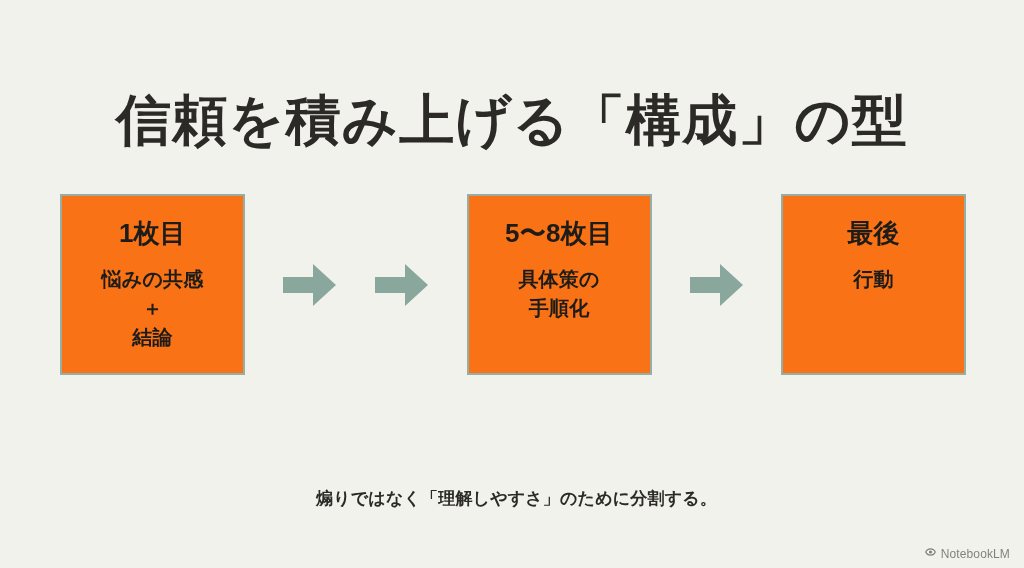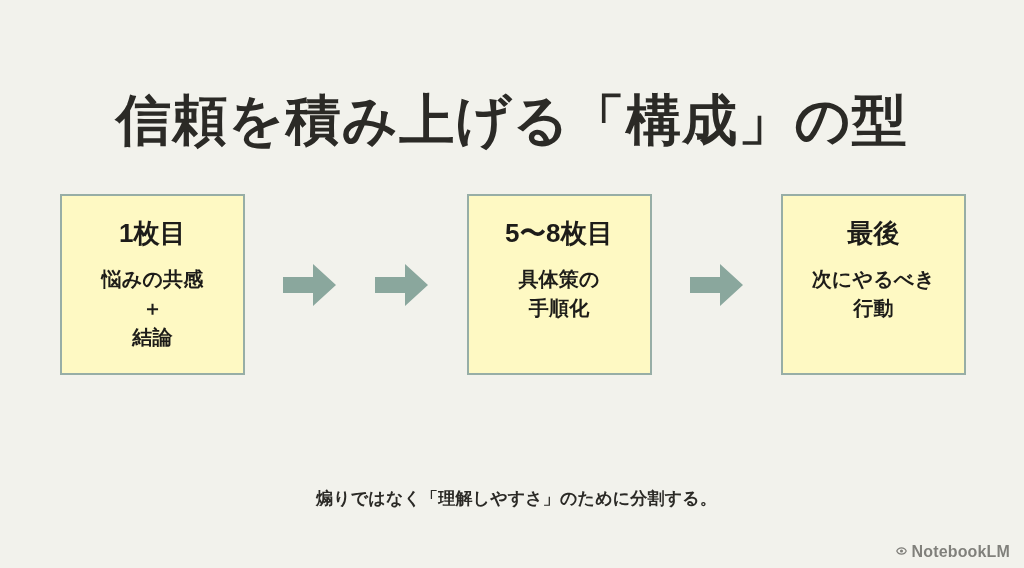--- a/index.html
+++ b/index.html
@@ -49,21 +49,21 @@
     flex-direction: row;
     align-items: center;
     justify-content: space-between;
   }
 
   .flow-step {
     width: 185px;
     height: 181px;
     box-sizing: border-box;
     border: 2px solid #97aea6;
-    background: #fef9c3;
+    background: #f97316;
     display: flex;
     flex-direction: column;
     align-items: center;
     justify-content: flex-start;
     padding-top: 22px;
     flex: 0 0 auto;
   }
 
   .step-heading {
     font-size: 26px;
@@ -125,22 +125,22 @@
     align-items: center;
     gap: 4px;
     opacity: 0.62;
   }
   .watermark-icon {
     width: 13px;
     height: 13px;
     display: block;
   }
   .watermark-label {
-    font-size: 16px;
-    font-weight: 700;
+    font-size: 12px;
+    font-weight: 400;
     color: #3c3b37;
     letter-spacing: 0.01em;
     line-height: 1;
   }
 </style>
 </head>
 <body>
 
 <div class="slide">
 
@@ -186,21 +186,20 @@
       <span>
         <svg width="53" height="42" viewBox="0 0 53 42" aria-hidden="true">
           <polygon points="0,13 30,13 30,0 53,21 30,42 30,29 0,29" fill="#8aa79d"></polygon>
         </svg>
       </span>
     </div>
 
     <div class="flow-step">
       <div class="step-heading">最後</div>
       <div class="step-body">
-        <span class="line">次にやるべき</span>
         <span class="line">行動</span>
       </div>
     </div>
 
   </div>
 
   <div class="caption">煽りではなく「理解しやすさ」のために分割する。</div>
 
   <div class="watermark">
     <span>

